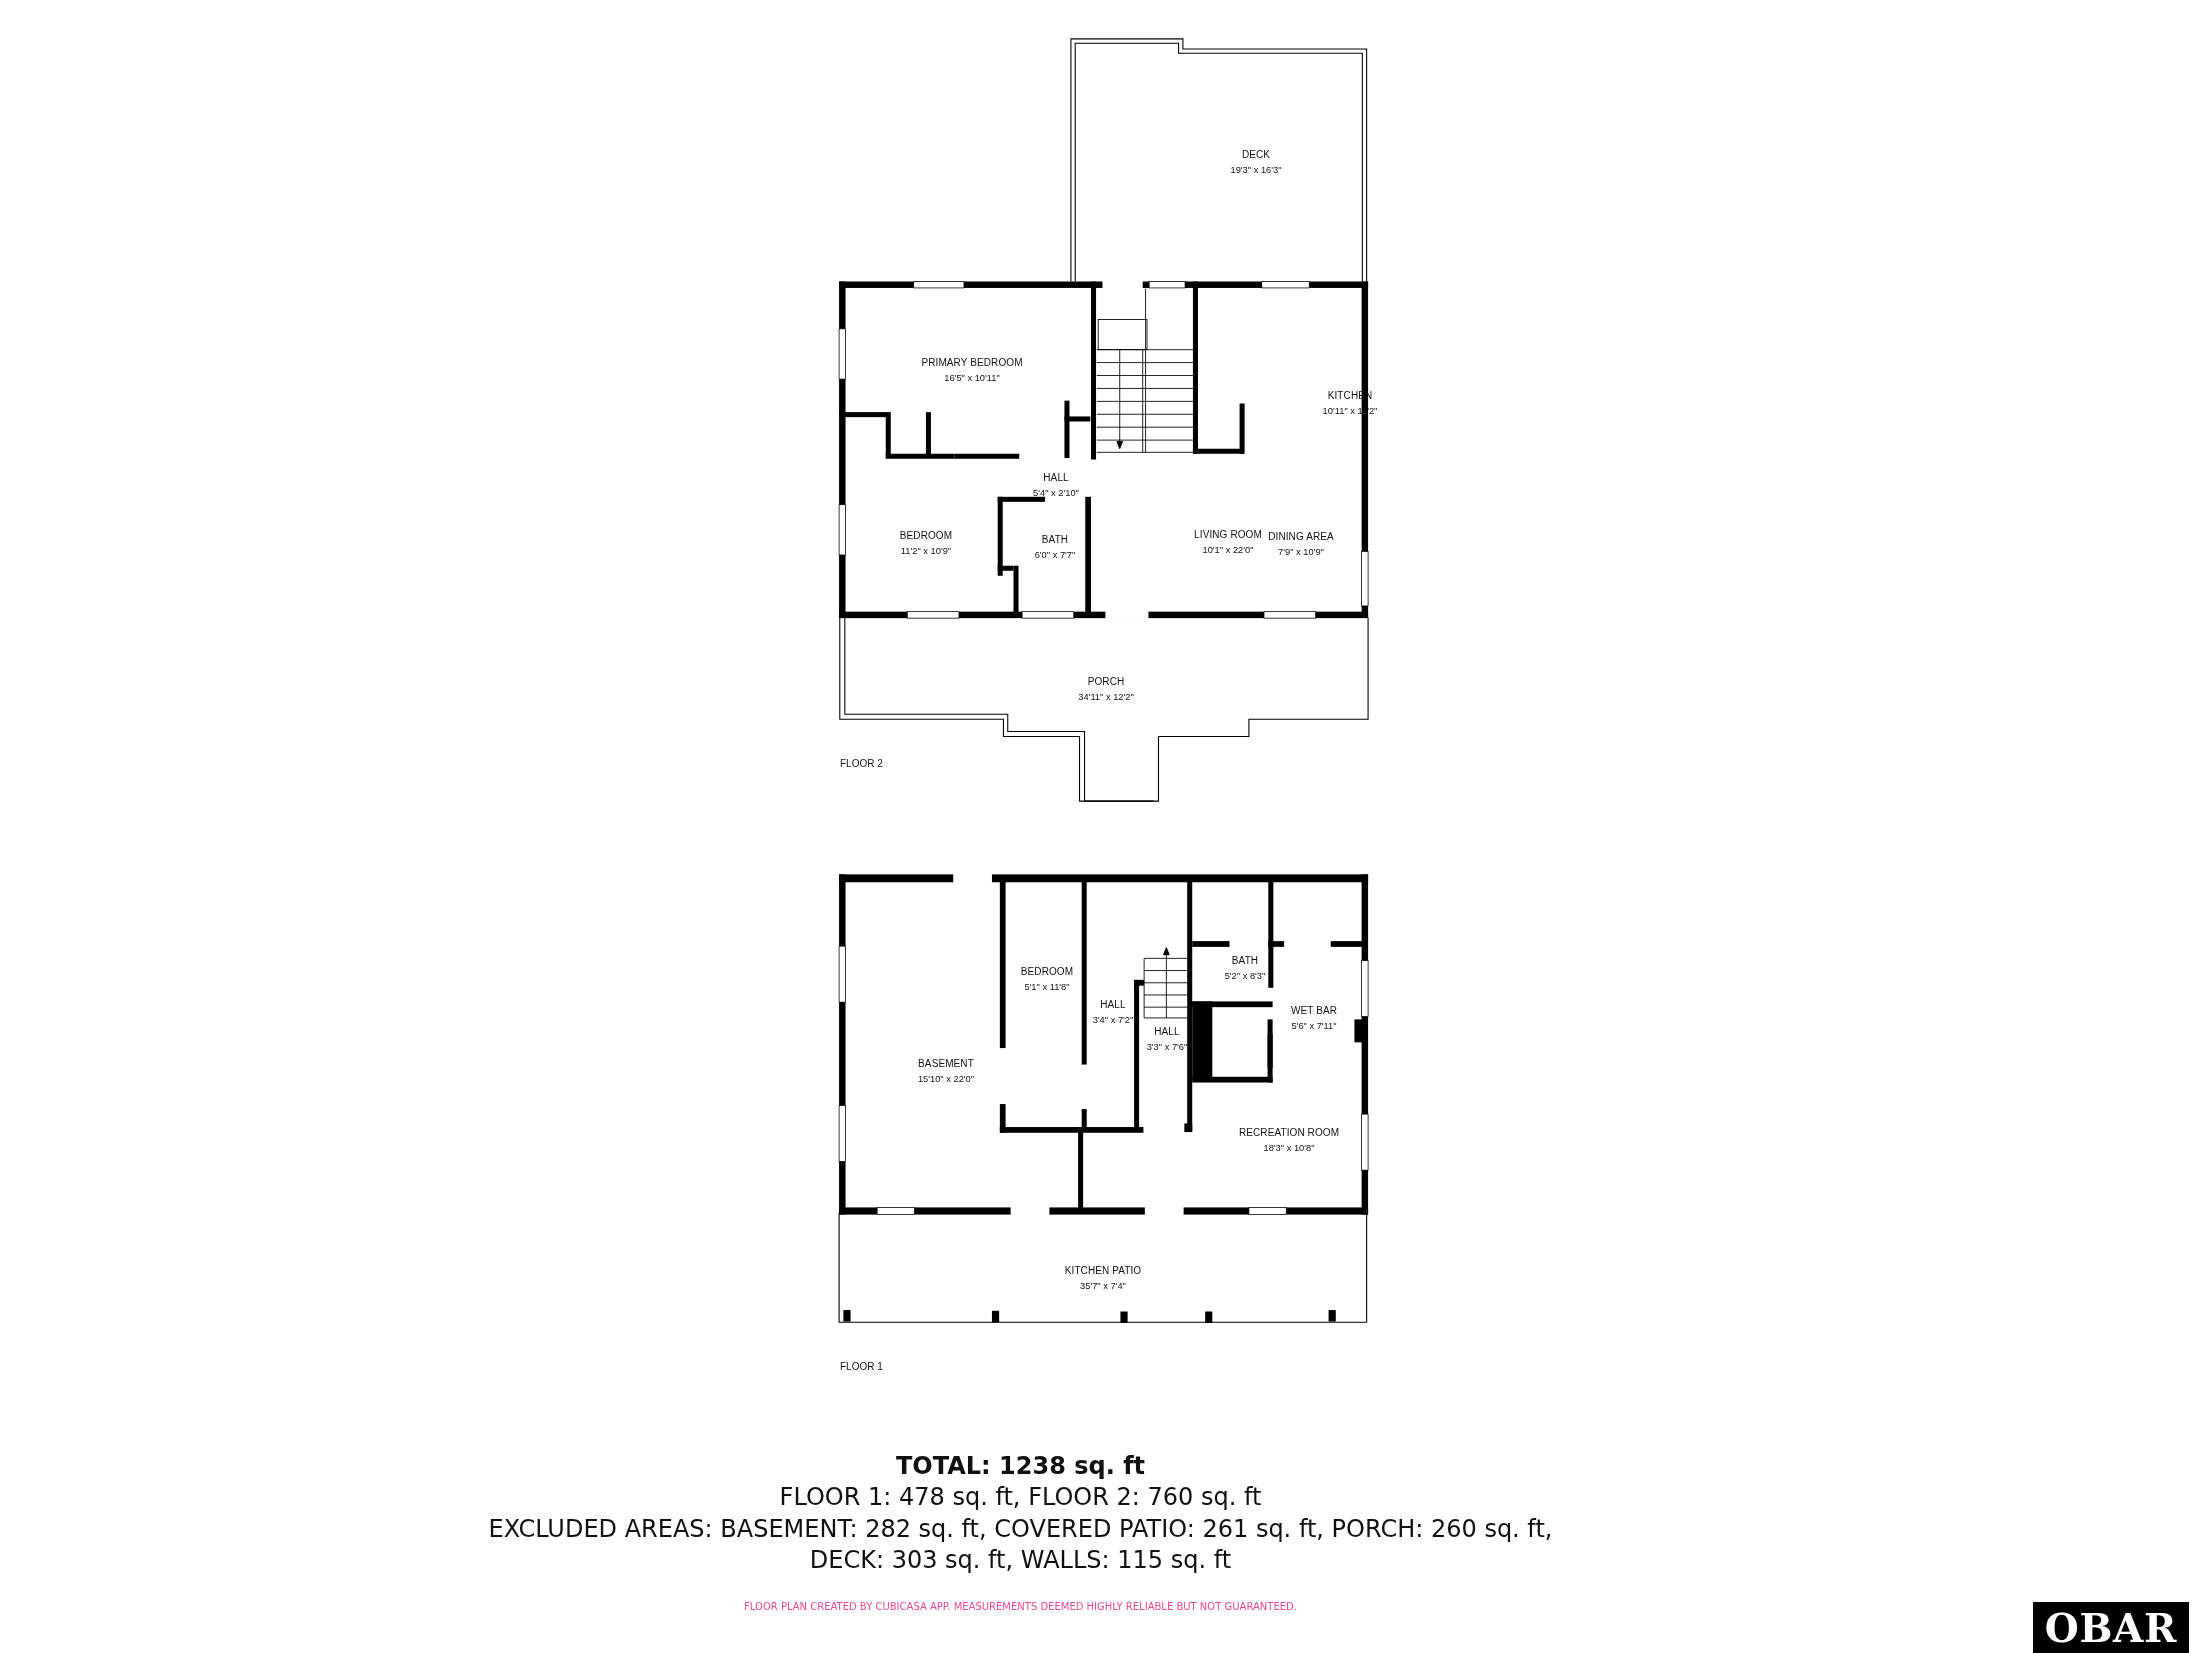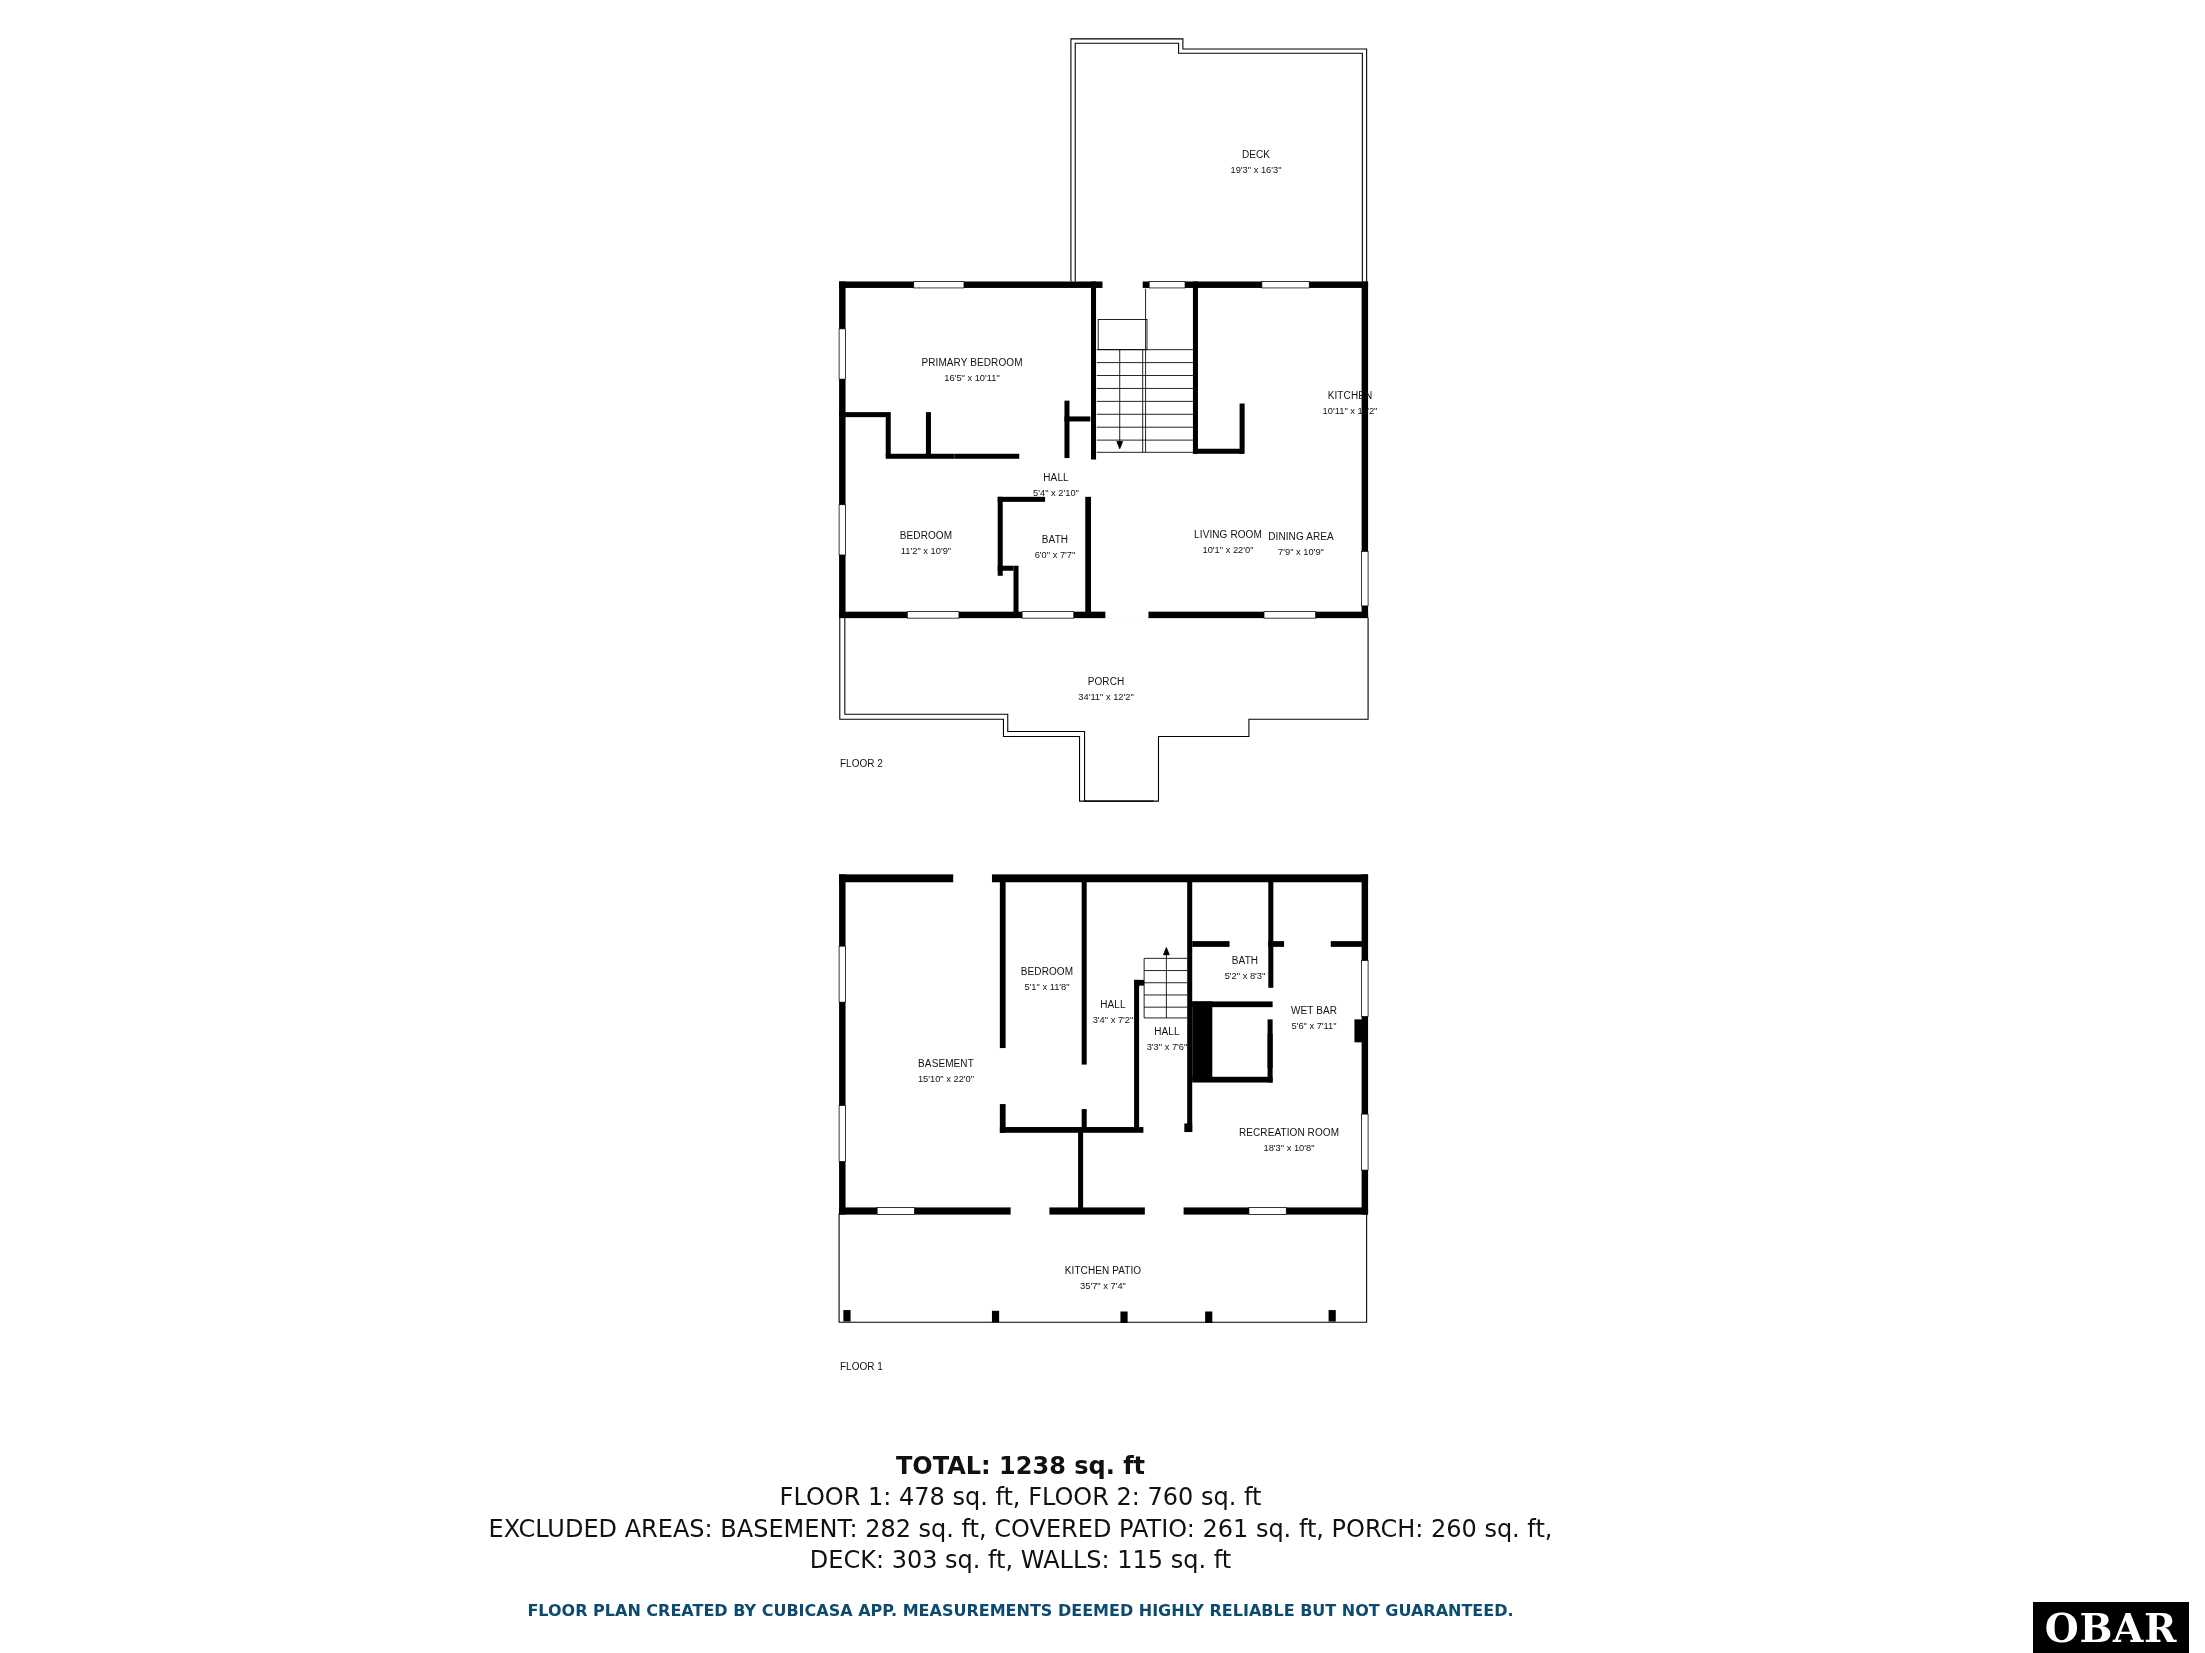--- a/index.html
+++ b/index.html
@@ -5,21 +5,21 @@
   html,body{margin:0;padding:0;background:#ffffff;}
   body{width:2205px;height:1654px;position:relative;overflow:hidden;font-family:"DejaVu Sans","Liberation Sans",sans-serif;}
   svg#plan{position:absolute;left:0;top:0;}
   .room-label{position:absolute;transform:translate(-50%,-50%);text-align:center;color:#111;font-family:"Liberation Sans","DejaVu Sans",sans-serif;white-space:nowrap;line-height:1.55;}
   .room-name{font-size:10px;letter-spacing:0.1px;display:block;}
   .room-dim{font-size:9.3px;display:block;}
   .floor-label{position:absolute;font-size:10px;color:#111;font-family:"Liberation Sans",sans-serif;}
   .summary{position:absolute;left:0;width:2041px;text-align:center;color:#111;font-family:"DejaVu Sans",sans-serif;}
   .sum-total{top:1452px;font-size:24px;font-weight:bold;}
   .sum-line{font-size:24px;}
-  .disclaimer{top:1601px;font-size:16px;color:#0c4a6e;font-weight:bold;}
+  .disclaimer{top:1601px;font-size:10px;color:#ec4899;}
   .logo{position:absolute;left:2033px;top:1602px;width:156px;height:52px;background:#000;color:#fff;font-family:"DejaVu Serif","Liberation Serif",serif;font-weight:bold;font-size:39px;display:flex;align-items:center;justify-content:center;letter-spacing:0.7px;}
 </style>
 </head>
 <body>
 
 <svg id="plan" width="2205" height="1654" viewBox="0 0 3072 2304" xmlns="http://www.w3.org/2000/svg">
   <g fill="none" stroke="#000">
 
     <g stroke-width="1.5">
       <polyline points="1492,392 1492,54 1648,54 1648,68 1904,68 1904,392"></polyline>

